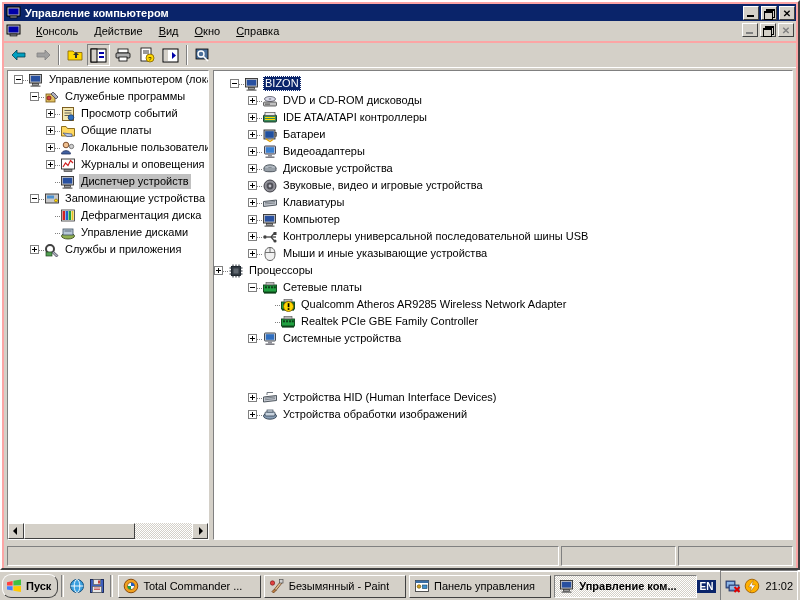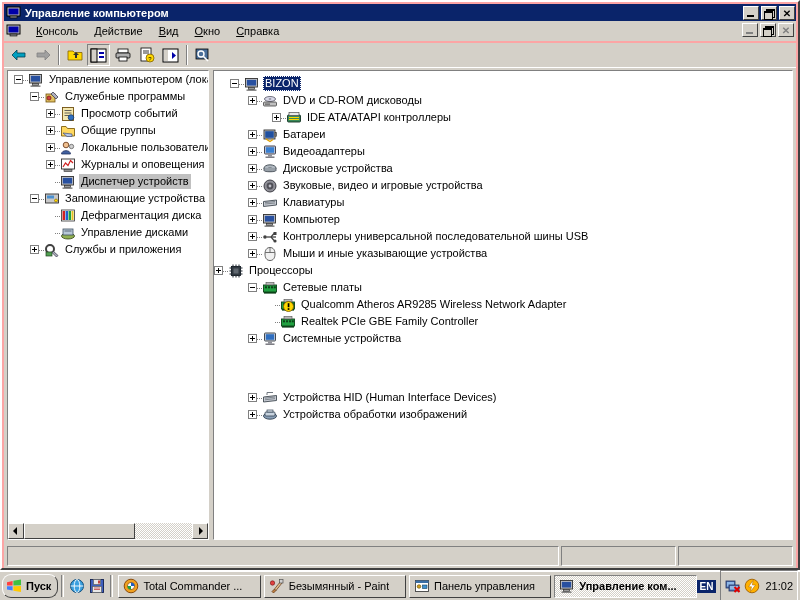--- a/index.html
+++ b/index.html
@@ -612,21 +612,21 @@
                 </svg></span>
               <span class="tlabel">Просмотр событий</span>
             </div>
             <div class="tnode" style="padding-left: 38px;">
               <span class="expander plus"></span>
               <span class="dline dots" style="width: 5px;"></span>
               <span class="ticon"><svg width="16" height="16" viewBox="0 0 16 16">
                   <path d="M1.5 3.5 L6 3.5 L7.5 5.5 L14.5 5.5 L14.5 13 L1.5 13 Z" fill="#ffd860" stroke="#806010" stroke-width="0.9"></path>
                   <path d="M3 10 L7 13.5 L12 13.5 L12 11 Z" fill="#b8c8e8" stroke="#405080" stroke-width="0.7"></path>
                 </svg></span>
-              <span class="tlabel">Общие группы</span>
+              <span class="tlabel">Общие платы</span>
             </div>
             <div class="tnode" style="padding-left: 38px;">
               <span class="expander plus"></span>
               <span class="dline dots" style="width: 5px;"></span>
               <span class="ticon"><svg width="16" height="16" viewBox="0 0 16 16">
                   <circle cx="6" cy="5" r="2.8" fill="#f0c090" stroke="#603010" stroke-width="0.8"></circle>
                   <path d="M1.5 14 C1.5 9.5 10.5 9.5 10.5 14 Z" fill="#4060a0" stroke="#203060" stroke-width="0.8"></path>
                   <circle cx="11.5" cy="6.5" r="2.2" fill="#d0d0d0" stroke="#505050" stroke-width="0.7"></circle>
                 </svg></span>
               <span class="tlabel">Локальные пользователи и группы</span>
@@ -723,21 +723,21 @@
               <span class="expander plus"></span>
               <span class="dline dots" style="width: 5px;"></span>
               <span class="ticon"><svg width="16" height="16" viewBox="0 0 16 16">
                   <ellipse cx="8" cy="6" rx="5.5" ry="2.5" fill="#d8d8e8" stroke="#505060" stroke-width="0.8"></ellipse>
                   <ellipse cx="8" cy="6" rx="1.4" ry="0.7" fill="#808090"></ellipse>
                   <rect x="1.5" y="9" width="13" height="4" rx="1" fill="#c0c0c0" stroke="#404040" stroke-width="0.8"></rect>
                   <rect x="3" y="10.5" width="5" height="1.2" fill="#606060"></rect>
                 </svg></span>
               <span class="tlabel">DVD и CD-ROM дисководы</span>
             </div>
-            <div class="tnode" style="padding-left: 34px; margin-left: 24px;">
+            <div class="tnode" style="padding-left: 34px;">
               <span class="expander plus"></span>
               <span class="dline dots" style="width: 5px;"></span>
               <span class="ticon"><svg width="16" height="16" viewBox="0 0 16 16">
                   <rect x="1.5" y="5" width="13" height="7" rx="1" fill="#3a8a5a" stroke="#103020" stroke-width="0.9"></rect>
                   <rect x="3" y="2.5" width="10" height="3" fill="#e8e8e8" stroke="#505050" stroke-width="0.7"></rect>
                   <rect x="3" y="7" width="10" height="1" fill="#ffd800"></rect>
                   <rect x="3" y="9" width="10" height="1" fill="#ffd800"></rect>
                 </svg></span>
               <span class="tlabel">IDE ATA/ATAPI контроллеры</span>
             </div>

